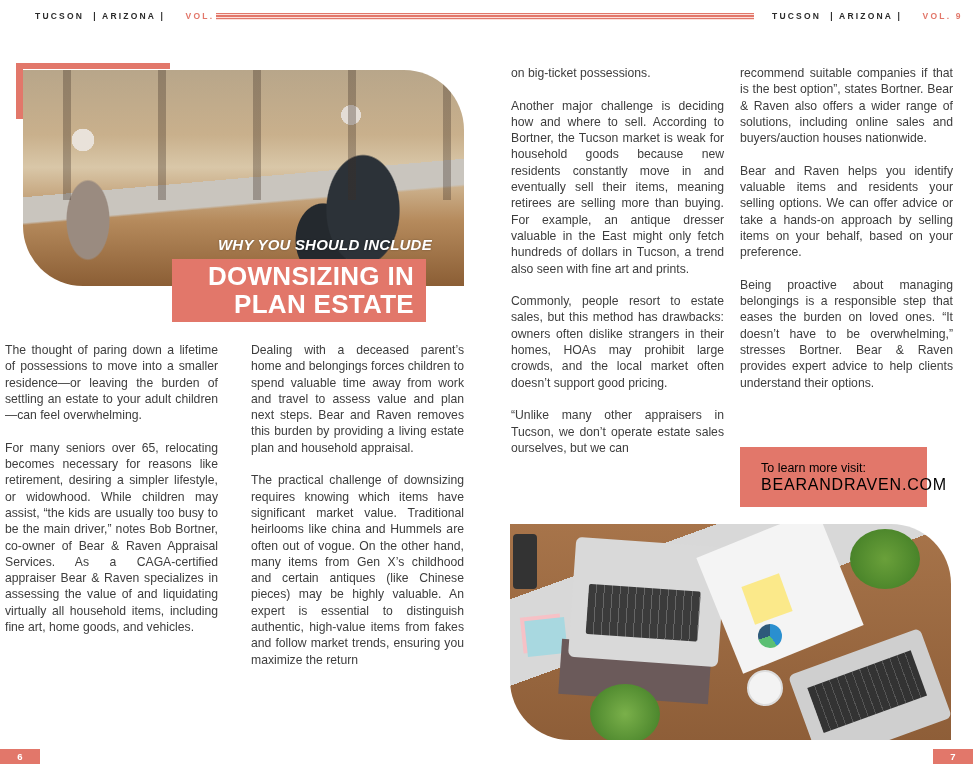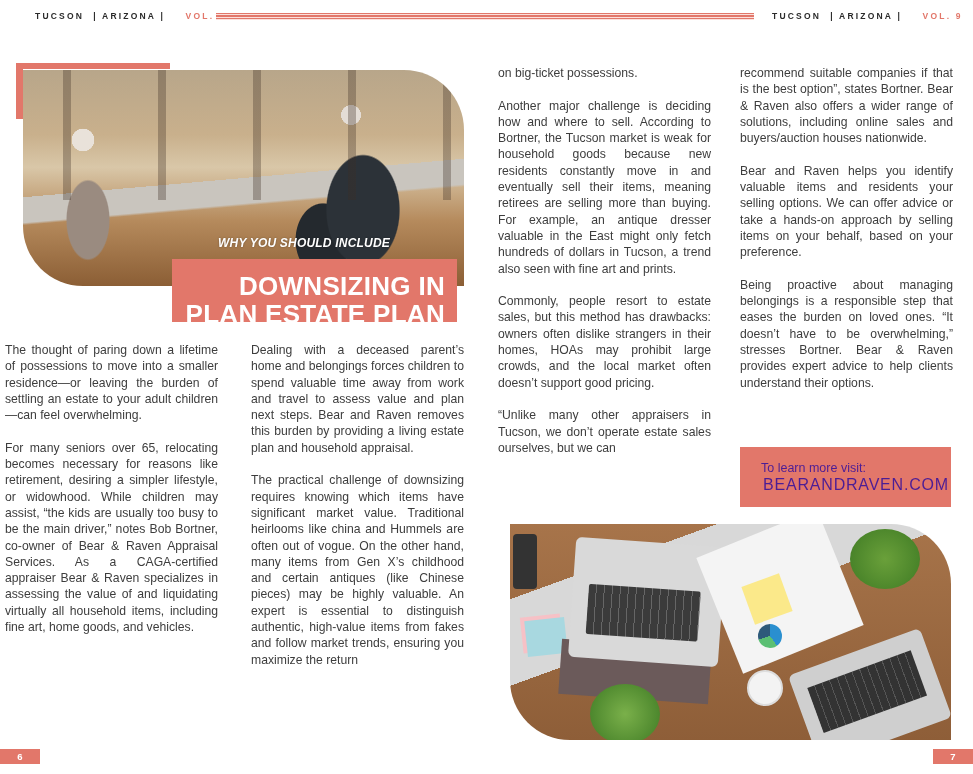--- a/index.html
+++ b/index.html
@@ -23,33 +23,33 @@
       radial-gradient(ellipse 45px 60px at 300px 170px, #24292e 0 60%, transparent 62%),
       radial-gradient(ellipse 38px 70px at 65px 150px, #9a8b80 0 55%, transparent 58%),
       radial-gradient(circle 16px at 60px 70px, #e9e2da 0 70%, transparent 72%),
       radial-gradient(circle 14px at 328px 45px, #e4ddd6 0 70%, transparent 72%),
       linear-gradient(175deg, transparent 0 50%, #c9c5be 50% 60%, transparent 61%),
       linear-gradient(to bottom, #b8a68a 0%, #c9b08c 30%, #d9c7a8 45%, #b58a5c 70%, #8b5e35 100%);
   }
   .trees { position: absolute; inset: 0;
     background: repeating-linear-gradient(90deg, transparent 0 40px, rgba(60,45,35,0.55) 40px 48px, transparent 48px 95px); opacity: 0.6; height: 60%; }
 
-  .kicker { position: absolute; left: 218px; top: 236px; font-size: 12px; font-style: italic; font-weight: bold; color: #ffffff; letter-spacing: 0.2px; text-shadow: 0 0 2px rgba(0,0,0,0.35); white-space: nowrap; }
-  .title-box { position: absolute; left: 172px; top: 259px; width: 285px; height: 63px; background: #e2776a;
-    color: #ffffff; font-weight: bold; font-size: 26px; line-height: 28px; text-align: right; padding: 13px 12px 0 0; letter-spacing: 0.3px; }
+  .kicker { position: absolute; left: 218px; top: 236px; font-size: 15px; font-style: italic; font-weight: bold; color: #ffffff; letter-spacing: 0.2px; text-shadow: 0 0 2px rgba(0,0,0,0.35); white-space: nowrap; }
+  .title-box { position: absolute; left: 172px; top: 259px; width: 254px; height: 63px; background: #e2776a;
+    color: #ffffff; font-weight: bold; font-size: 26px; line-height: 28px; text-align: right; padding: 3px 12px 0 0; letter-spacing: 0.3px; }
 
   .col { position: absolute; width: 213px; font-size: 12.2px; line-height: 16.3px; color: #3d3d3d; text-align: justify; }
   .col p { margin-bottom: 16.3px; }
   .col p:last-child { margin-bottom: 0; }
   .c1 { left: 5px; top: 342px; }
   .c2 { left: 251px; top: 342px; }
-  .c3 { left: 498px; top: 65px; }
+  .c3 { left: 511px; top: 65px; }
   .c4 { left: 740px; top: 65px; }
 
-  .cta { position: absolute; left: 740px; top: 447px; width: 211px; height: 60px; background: #e2776a; color: #4c1d95; padding: 13px 0 0 21px; }
+  .cta { position: absolute; left: 740px; top: 447px; width: 187px; height: 60px; background: #e2776a; color: #000000; padding: 13px 0 0 21px; }
   .cta .l1 { font-size: 12.5px; line-height: 16px; }
   .cta .l2 { font-size: 16px; font-weight: normal; letter-spacing: 0.8px; line-height: 17px; text-align: center; }
 
   .photo2 { position: absolute; left: 510px; top: 524px; width: 441px; height: 216px;
     border-radius: 0 60px 0 60px; overflow: hidden;
     background:
       linear-gradient(160deg, transparent 0 20%, #d8d8d8 20% 43%, transparent 43%) ,
       linear-gradient(to bottom, #a7744a, #8e5e38);
   }
   .lap1 { position: absolute; left: 62px; top: 18px; width: 150px; height: 120px; background: #d9d9d9; border-radius: 6px; transform: rotate(4deg); }

